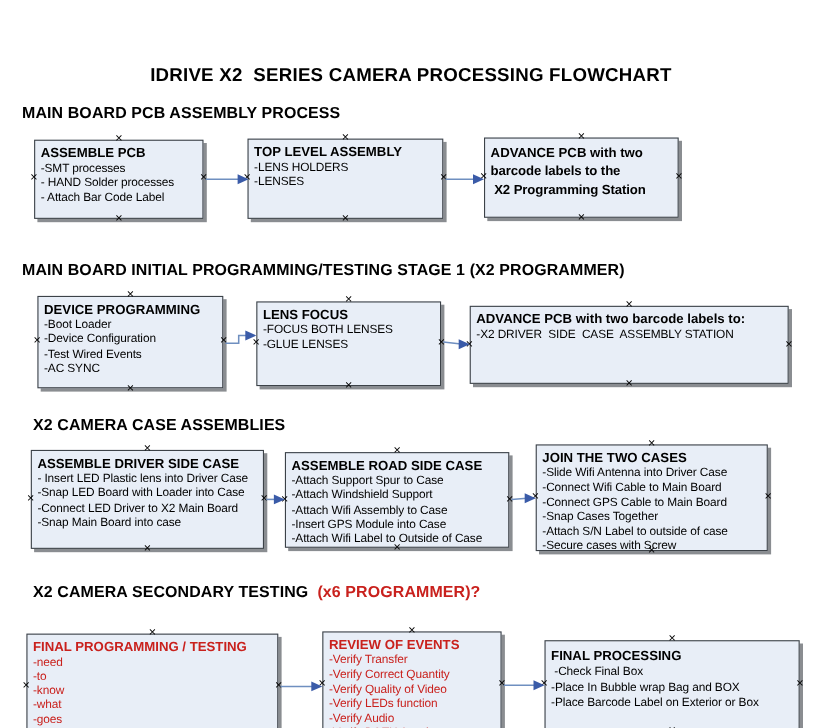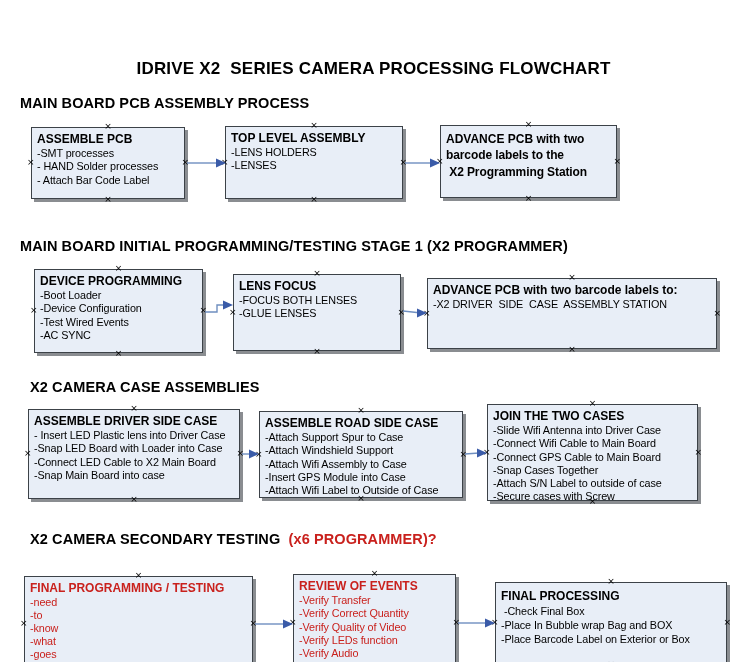--- a/index.html
+++ b/index.html
@@ -123,21 +123,21 @@
   <span class="anchor t">×</span>
       <span class="anchor b">×</span>
       <span class="anchor l">×</span>
       <span class="anchor r">×</span>
     </div>
 
   <div class="box b7">
     <div class="box-title">ASSEMBLE DRIVER SIDE CASE</div>
     <div class="item">- Insert LED Plastic lens into Driver Case</div>
     <div class="item">-Snap LED Board with Loader into Case</div>
-    <div class="item">-Connect LED Cable to X2 Main Board</div>
+    <div class="item">-Connect LED Driver to X2 Main Board</div>
     <div class="item">-Snap Main Board into case</div>
   <span class="anchor t">×</span>
       <span class="anchor b">×</span>
       <span class="anchor l">×</span>
       <span class="anchor r">×</span>
     </div>
   <div class="box b8">
     <div class="box-title">ASSEMBLE ROAD SIDE CASE</div>
     <div class="item">-Attach Support Spur to Case</div>
     <div class="item">-Attach Windshield Support</div>

